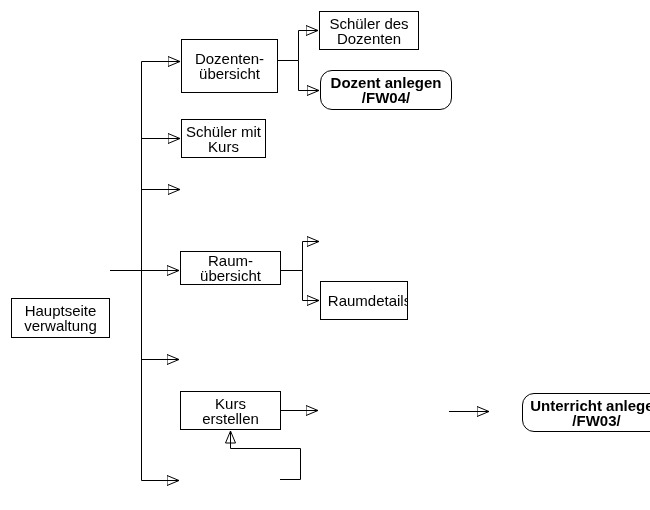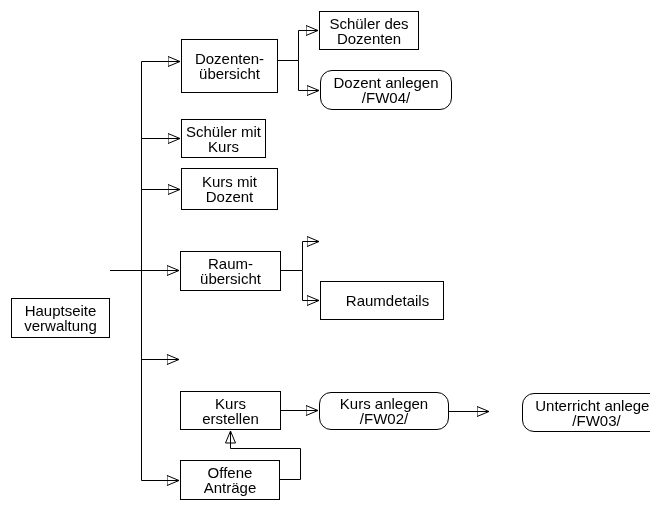--- a/index.html
+++ b/index.html
@@ -29,21 +29,21 @@
     color: #000000;
     display: flex;
     align-items: center;
     justify-content: center;
     text-align: center;
     font-size: 15px;
     line-height: 15px;
     white-space: pre-line;
     overflow: hidden;
   }
-  .node.rounded { border-radius: 12px; }
+  .node.rounded { border-radius: 12px; font-weight: bold; }
 </style>
 </head>
 <body>
 
 <div class="canvas">
 
   <svg class="edges" viewBox="0 0 650 510" xmlns="http://www.w3.org/2000/svg">
     <defs>
       <marker id="arrow" markerWidth="14" markerHeight="12" refX="12.5" refY="5.5" orient="auto" markerUnits="userSpaceOnUse">
         <path d="M0.5,0.5 L12.5,5.5 L0.5,10.5 Z" fill="#ffffff" stroke="#000000" stroke-width="1"></path>
@@ -78,33 +78,28 @@
 übersicht</div>
 
   <div class="node" style="left:319px; top:11px; width:100px; height:39px;">Schüler des
 Dozenten</div>
 
   <div class="node rounded" style="left:320px; top:70px; width:132px; height:40px;">Dozent anlegen /FW04/</div>
 
   <div class="node" style="left:181px; top:119px; width:85px; height:39px;">Schüler mit
 Kurs</div>
 
-  <div class="node" style="left:181px; top:168px; width:97px; height:42px;">Kurs mit
-Dozent</div>
 
-  <div class="node" style="left:180px; top:251px; width:101px; height:40px;">Raum-
+  <div class="node" style="left:180px; top:251px; width:101px; height:34px;">Raum-
 übersicht</div>
 
 
-  <div class="node" style="left:320px; top:281px; width:124px; height:39px;padding-left:11px;">Raumdetails</div>
+  <div class="node" style="left:320px; top:281px; width:88px; height:39px;padding-left:11px;">Raumdetails</div>
 
 
   <div class="node" style="left:180px; top:391px; width:101px; height:39px;">Kurs
 erstellen</div>
 
-  <div class="node rounded" style="left:319px; top:392px; width:130px; height:38px;">Kurs anlegen /FW02/</div>
 
   <div class="node rounded" style="left:490px; top:393px; width:149px; height:39px;margin-left:32px;">Unterricht anlegen /FW03/</div>
 
-  <div class="node" style="left:180px; top:460px; width:100px; height:40px;">Offene
-Anträge</div>
 
 </div>
 
 </body></html>

